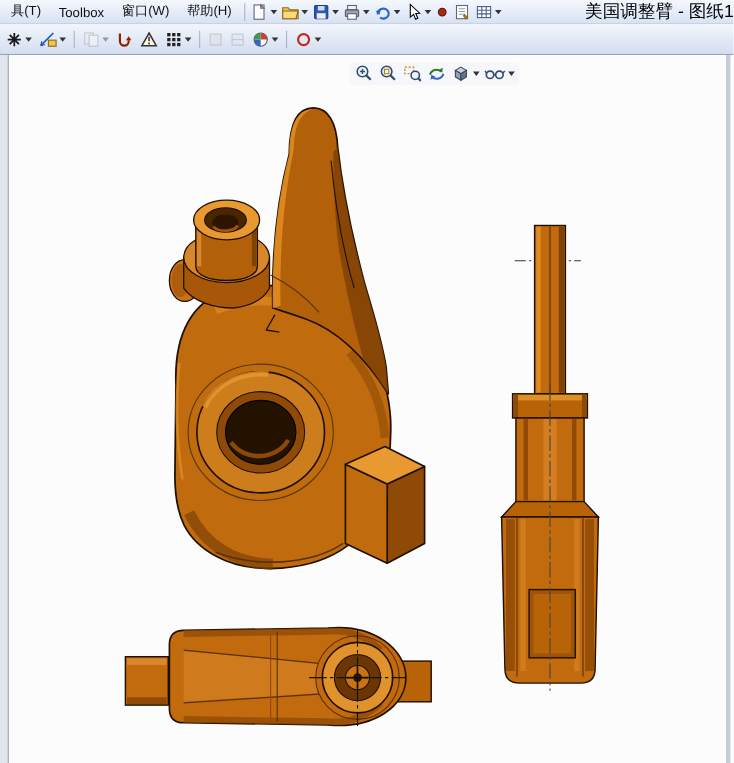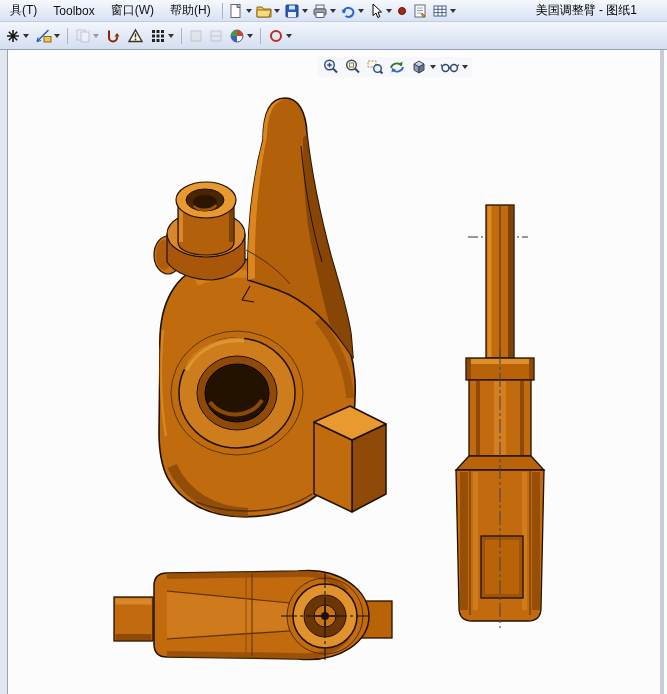--- a/index.html
+++ b/index.html
@@ -4,21 +4,21 @@
 <style>
 *{box-sizing:border-box;margin:0;padding:0}
 html,body{width:667px;height:694px;overflow:hidden}
 body{font-family:"Liberation Sans",sans-serif;background:#fff}
 
 .menubar{height:22px;background:linear-gradient(#F5F8FD,#D8E2F4);display:flex;align-items:center;font-size:12px;border-bottom:1px solid #C2CEE0;padding-left:2px}
 .mi{padding:3px 8px;color:#111;cursor:default;white-space:nowrap}
 .sep{width:1px;height:16px;background:#A8B4C8;margin:0 3px;flex:none}
 .tbtn{display:inline-flex;align-items:center;padding:1px 2px;gap:1px;flex:none}
 .dd{width:0;height:0;border-left:3px solid transparent;border-right:3px solid transparent;border-top:4px solid #333;margin-left:1px}
-.title{margin-left:auto;padding-right:30px;font-size:12px;color:#000;white-space:nowrap}
+.title{margin-left:auto;padding-right:0;font-size:16px;color:#000;white-space:nowrap}
 
 .toolbar2{height:28px;background:linear-gradient(#F2F6FC,#D4DEF0);display:flex;align-items:center;border-bottom:1px solid #96A2B8;padding-left:3px;gap:2px}
 .disabled{opacity:.45}
 
 .canvas{position:relative;height:644px;background:#FCFCFD}
 .canvas svg.main{position:absolute;left:0;top:0;display:block}
 .page-left{position:absolute;left:0;top:0;bottom:0;width:8px;background:#E2E6EF;border-right:1px solid #98A2B4}
 .page-right{position:absolute;right:3px;top:0;bottom:0;width:4px;background:#C6CCD8}
 .float-tb{position:absolute;left:318px;top:7px;display:flex;align-items:center;gap:4px;padding:1px 4px;background:rgba(238,242,249,.55);border-radius:2px}
 .ftbtn{display:inline-flex;align-items:center;gap:1px}

